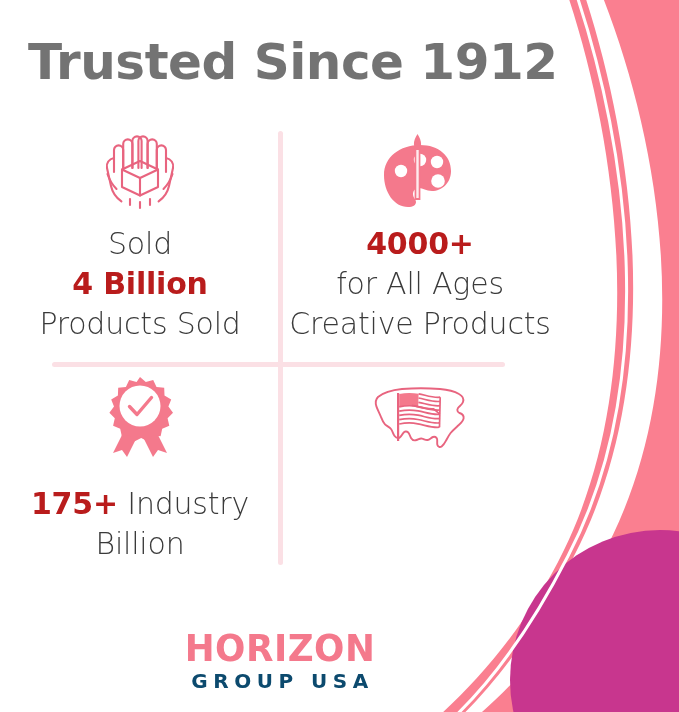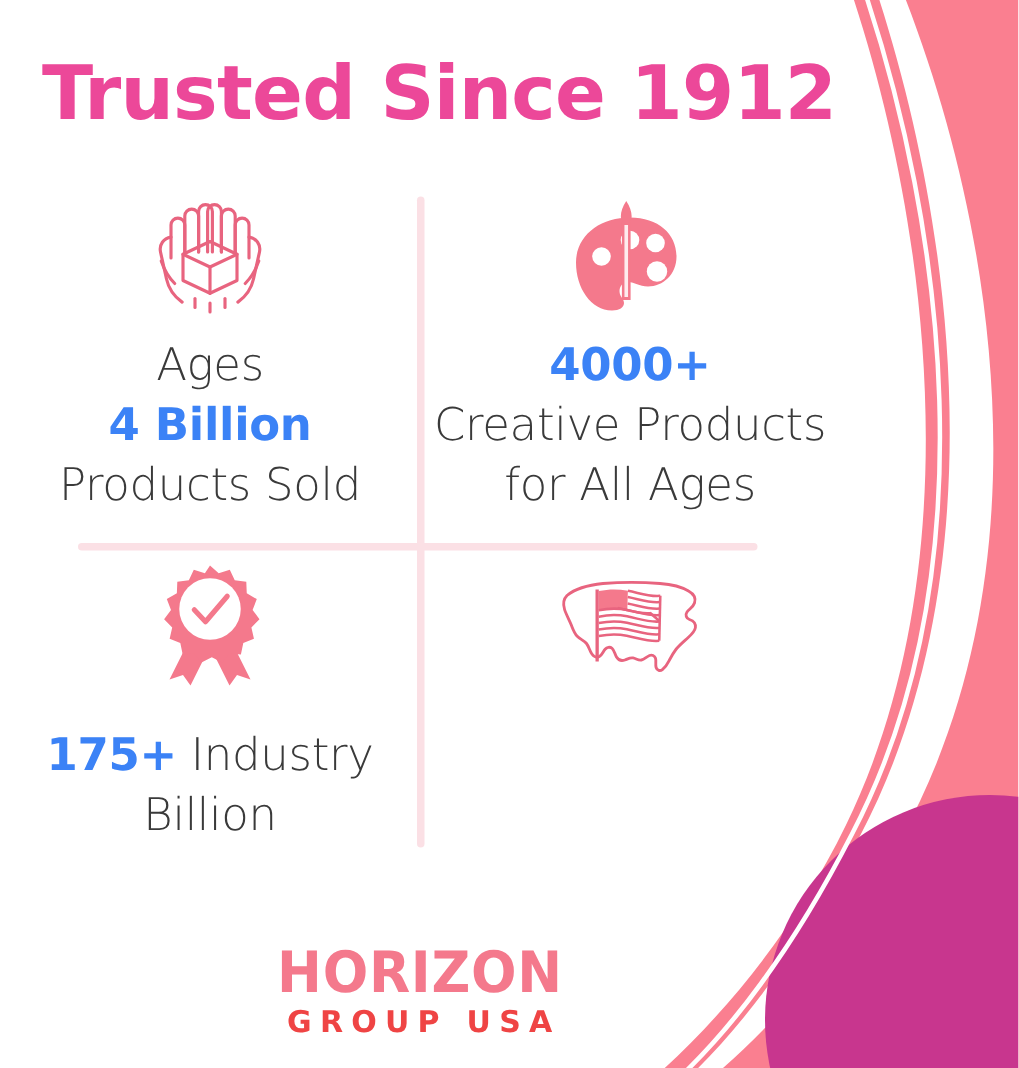--- a/index.html
+++ b/index.html
@@ -30,21 +30,21 @@
 
   
   .headline {
     position: absolute;
     left: 28px;
     top: 36px;
     font-size: 50px;
     line-height: 1.06;
     font-weight: 700;
     letter-spacing: -0.5px;
-    color: #ec4899;
+    color: #737373;
     white-space: nowrap;
     font-family: "DejaVu Sans", sans-serif;
   }
 
   
   .divider-vertical {
     position: absolute;
     left: 278px;
     top: 131px;
     width: 5px;
@@ -95,21 +95,21 @@
     margin-top: 8px;
     text-align: center;
     color: #3a3a3a;
     font-size: 30px;
     line-height: 1.33;
     font-weight: 300;
     font-family: "DejaVu Sans", sans-serif;
     letter-spacing: -0.2px;
   }
   .cell-bl .cell-text, .cell-br .cell-text { margin-top: 24px; }
-  .cell-text b { font-weight: 700; color: #3b82f6; }
+  .cell-text b { font-weight: 700; color: #b91c1c; }
   .cell-text .line { display: block; white-space: nowrap; }
 
   
   .logo {
     position: absolute;
     left: 0;
     top: 629px;
     width: 560px;
     text-align: center;
   }
@@ -119,21 +119,21 @@
     font-weight: 700;
     color: #f4798c;
     letter-spacing: 0.5px;
     line-height: 1;
     transform: scaleX(0.94);
   }
   .logo-sub {
     font-family: "DejaVu Sans", sans-serif;
     font-size: 20px;
     font-weight: 700;
-    color: #ef4444;
+    color: #0c4a6e;
     letter-spacing: 5.5px;
     line-height: 1.25;
     margin-top: 2px;
     padding-left: 5px;
   }
 </style>
 </head>
 <body>
 
 <div id="poster">
@@ -185,21 +185,21 @@
             <path d="M30 41.5 V59 L48 67.5 V50"></path>
             <path d="M66 41.5 V59 L48 67.5"></path>
 
             <path d="M38 71 v6"></path>
             <path d="M48 74 v6"></path>
             <path d="M58 71 v6"></path>
           </g>
         </svg>
       </div>
       <div class="cell-text">
-        <span class="line">Ages</span>
+        <span class="line">Sold</span>
         <b class="line">4 Billion</b>
         <span class="line">Products Sold</span>
       </div>
     </div>
 
     <div class="cell cell-tr">
       <div class="icon-box">
         <svg width="90" height="86" viewBox="0 0 90 86" aria-hidden="true">
 
           <path fill="#f4798c" d="M45 17 c19 0 31 11 31 26 c0 12 -9 20 -19 20 c-6 0 -9 -3 -13 -3 c-4 0 -6 3 -6 6 c0 4 3 5 3 8 c0 3 -3 5 -8 5 C19 79 9 64 9 47 C9 29 25 17 45 17 Z"></path>
@@ -212,22 +212,22 @@
           <g>
             <path fill="#f4798c" d="M42.5 6 c2.4 3.6 3.6 7.2 3.6 10.2 c0 2.8 -1.6 4.4 -3.6 4.4 c-2 0 -3.6 -1.6 -3.6 -4.4 c0 -3 1.2 -6.6 3.6 -10.2 Z"></path>
             <rect x="39.6" y="20" width="5.8" height="52" fill="#f4798c"></rect>
             <rect x="38.4" y="20" width="8.2" height="4" fill="#ffffff" opacity="0.0"></rect>
             <rect x="41.3" y="22" width="2.4" height="48" fill="#ffffff" opacity="0.85"></rect>
           </g>
         </svg>
       </div>
       <div class="cell-text">
         <b class="line">4000+</b>
+        <span class="line">for All Ages</span>
         <span class="line">Creative Products</span>
-        <span class="line">for All Ages</span>
       </div>
     </div>
 
     <div class="cell cell-bl">
       <div class="icon-box">
         <svg width="86" height="84" viewBox="0 0 86 84" aria-hidden="true">
 
           <path fill="#f4798c" d="M28 54 L16 78 L25 75 L30 82 L41 60 Z"></path>
           <path fill="#f4798c" d="M58 54 L70 78 L61 75 L56 82 L45 60 Z"></path>
 

